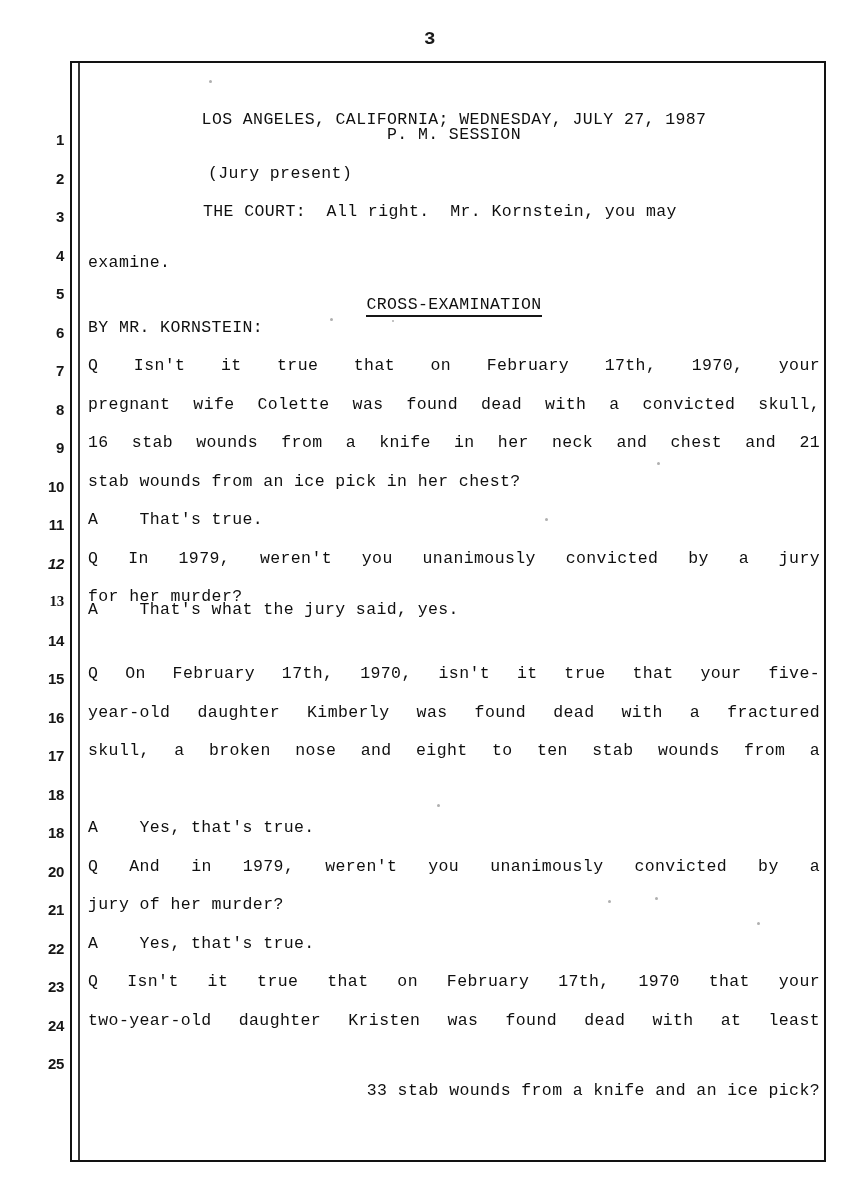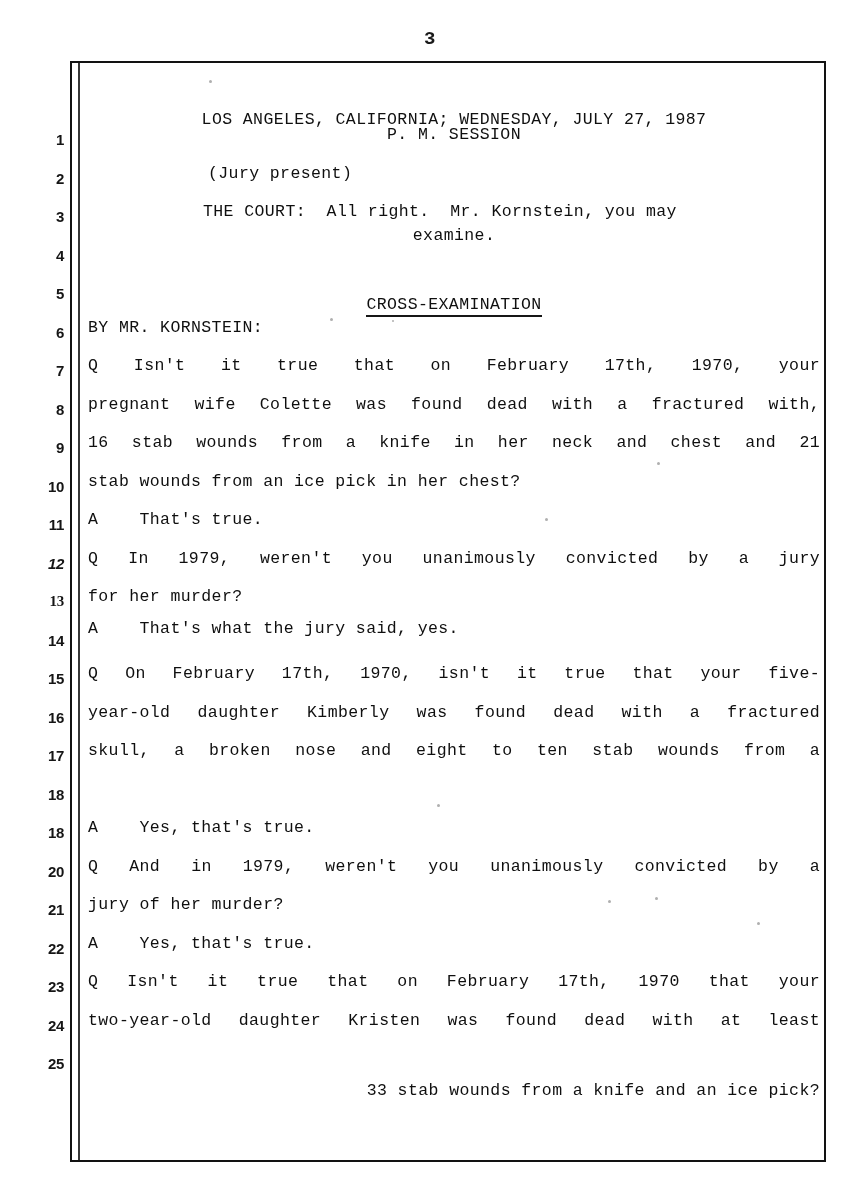--- a/index.html
+++ b/index.html
@@ -159,31 +159,31 @@
     <div class="line-number" style="top: 955.5px;">24</div>
     <div class="line-number" style="top: 994px;">25</div>
   </div>
 
 <div id="transcript-body">
 
   <div class="tline center" id="header-line" style="top:26px;margin-top:23px;">LOS ANGELES, CALIFORNIA; WEDNESDAY, JULY 27, 1987</div>
 <div class="tline center" style="top: 64px;">P. M. SESSION</div>
     <div class="tline indent-paren" style="top: 102.5px;">(Jury present)</div>
     <div class="tline indent" style="top: 141px;">THE COURT:  All right.  Mr. Kornstein, you may</div>
-    <div class="tline " style="top: 165px; text-align: center;">examine.</div>
+    <div class="tline " style="top: 192px;">examine.</div>
     <div class="tline underline-center" style="top: 218px; margin-top: 16px;"><span>CROSS-EXAMINATION</span></div>
     <div class="tline " style="top: 256.5px;">BY MR. KORNSTEIN:</div>
     <div class="tline justify" style="top: 295px;">Q    Isn't it true that on February 17th, 1970, your</div>
-    <div class="tline justify" style="top: 333.5px;">pregnant wife Colette was found dead with a fractured with,</div>
+    <div class="tline justify" style="top: 333.5px;">pregnant wife Colette was found dead with a convicted skull,</div>
     <div class="tline justify" style="top: 372px;">16 stab wounds from a knife in her neck and chest and 21</div>
     <div class="tline " style="top: 410.5px;">stab wounds from an ice pick in her chest?</div>
     <div class="tline " style="top: 449px;">A    That's true.</div>
     <div class="tline justify" style="top: 487.5px;">Q    In 1979, weren't you unanimously convicted by a jury</div>
     <div class="tline " style="top: 526px;">for her murder?</div>
-    <div class="tline " style="top: 558px;">A    That's what the jury said, yes.</div>
+    <div class="tline " style="top: 539px;">A    That's what the jury said, yes.</div>
     <div class="tline justify" style="top: 603px;">Q    On February 17th, 1970, isn't it true that your five-</div>
     <div class="tline justify" style="top: 641.5px;">year-old daughter Kimberly was found dead with a fractured</div>
     <div class="tline justify" style="top: 680px;">skull, a broken nose and eight to ten stab wounds from a</div>
     <div class="tline " style="top: 757px;">A    Yes, that's true.</div>
     <div class="tline justify" style="top: 795.5px;">Q    And in 1979, weren't you unanimously convicted by a</div>
     <div class="tline " style="top: 834px;">jury of her murder?</div>
     <div class="tline " style="top: 872.5px;">A    Yes, that's true.</div>
     <div class="tline justify" style="top: 911px;">Q    Isn't it true that on February 17th, 1970 that your</div>
     <div class="tline justify" style="top: 949.5px;">two-year-old daughter Kristen was found dead with at least</div>
     <div class="tline " style="top: 1020px; text-align: right;">33 stab wounds from a knife and an ice pick?</div>

